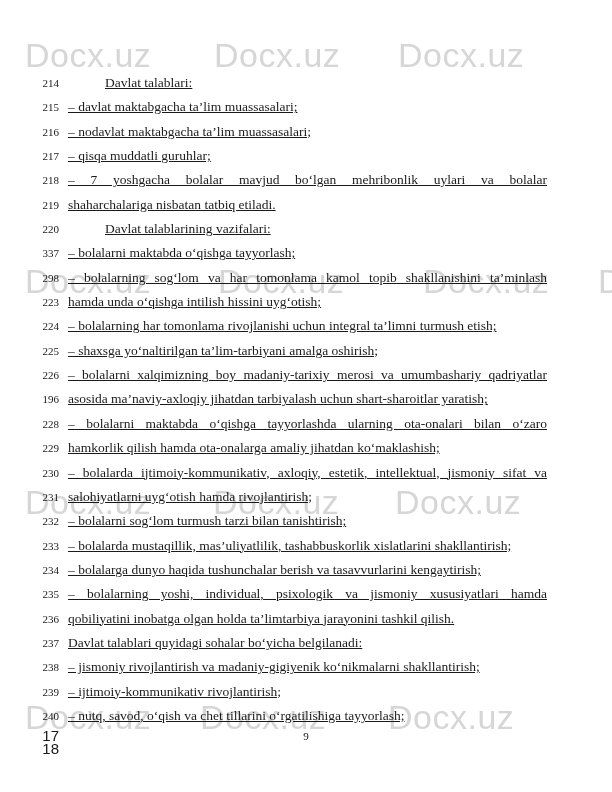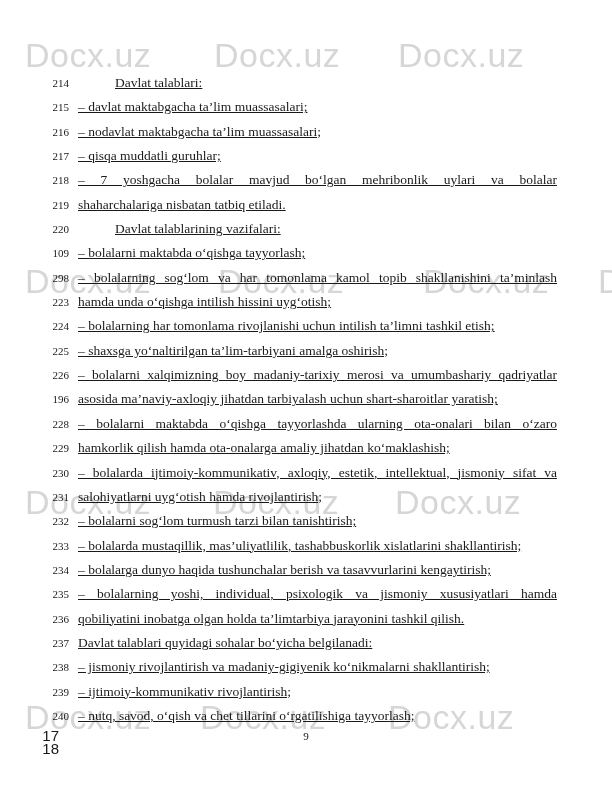--- a/index.html
+++ b/index.html
@@ -36,21 +36,21 @@
     font-family: "Liberation Sans", sans-serif;
     font-size: 34px;
     line-height: 34px;
     white-space: nowrap;
     letter-spacing: 0.5px;
   }
   
   .content {
     position: absolute;
     top: 71px;
-    left: 10px;
+    left: 0;
     right: 0;
     z-index: 1;
   }
   .line {
     position: relative;
     height: 24.35px;
   }
   .num {
     position: absolute;
     left: 0;
@@ -152,34 +152,34 @@
       </div>
       <div class="line">
         <span class="num">219</span>
         <span class="txt">shaharchalariga nisbatan tatbiq etiladi.</span>
       </div>
       <div class="line">
         <span class="num">220</span>
         <span class="txt indent">Davlat talablarining vazifalari:</span>
       </div>
       <div class="line">
-        <span class="num">109</span>
+        <span class="num">337</span>
         <span class="txt">– bolalarni maktabda oʻqishga tayyorlash;</span>
       </div>
       <div class="line">
         <span class="num">298</span>
         <span class="txt justify">– bolalarning sogʻlom va har tomonlama kamol topib shakllanishini ta’minlash</span>
       </div>
       <div class="line">
         <span class="num">223</span>
         <span class="txt">hamda unda oʻqishga intilish hissini uygʻotish;</span>
       </div>
       <div class="line">
         <span class="num">224</span>
-        <span class="txt">– bolalarning har tomonlama rivojlanishi uchun intilish ta’limni tashkil etish;</span>
+        <span class="txt">– bolalarning har tomonlama rivojlanishi uchun integral ta’limni turmush etish;</span>
       </div>
       <div class="line">
         <span class="num">225</span>
         <span class="txt">– shaxsga yoʻnaltirilgan ta’lim-tarbiyani amalga oshirish;</span>
       </div>
       <div class="line">
         <span class="num">226</span>
         <span class="txt justify">– bolalarni xalqimizning boy madaniy-tarixiy merosi va umumbashariy qadriyatlar</span>
       </div>
       <div class="line">

